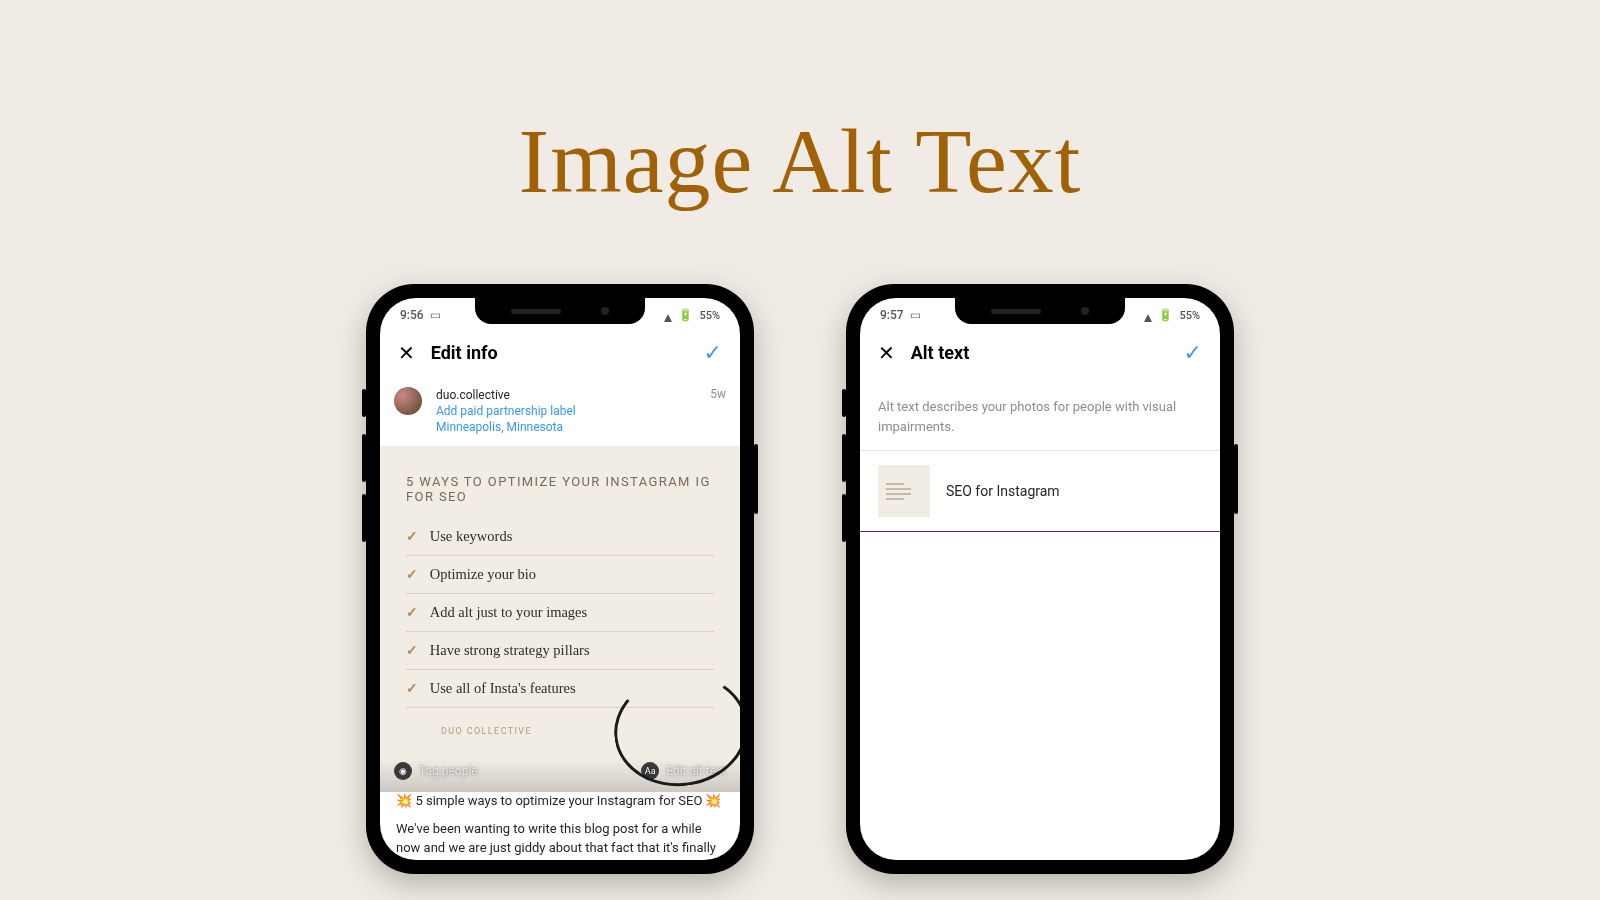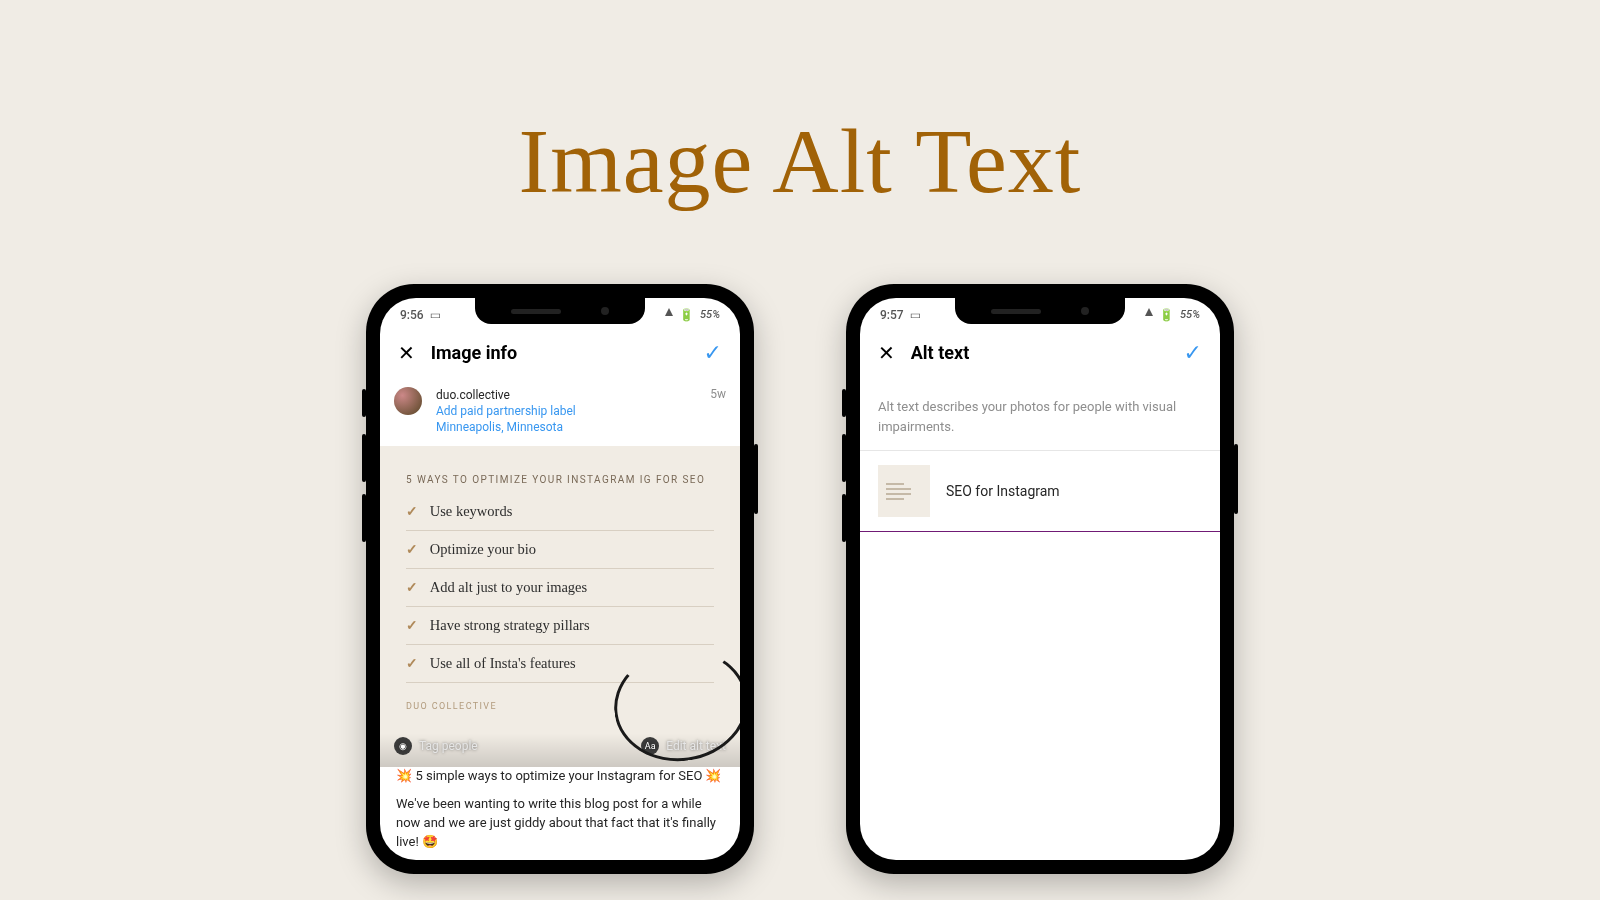--- a/index.html
+++ b/index.html
@@ -85,23 +85,23 @@
   .status-bar {
     display: flex;
     justify-content: space-between;
     align-items: center;
     padding: 6px 20px 0 20px;
     height: 28px;
     font-size: 12px;
     font-weight: 500;
     color: #555;
   }
-  .status-left, .status-right { display: flex; align-items: flex-start; gap: 6px; }
+  .status-left, .status-right { display: flex; align-items: flex-end; gap: 6px; }
   .tri { width:0; height:0; border-left:4px solid transparent; border-right:4px solid transparent; border-bottom:8px solid #555; display:inline-block;}
-  .status-right .batt { font-size: 11px; font-style: italic; }
+  .status-right .batt { font-size: 11px; }
 
   .header-row {
     display: flex;
     align-items: center;
     padding: 14px 18px;
     gap: 16px;
   }
   .close-x {
     font-size: 20px;
     font-weight: 300;
@@ -133,42 +133,43 @@
   .meta-user { color: #262626; }
   .meta-link { color: #3897f0; }
   .meta-time { margin-left: auto; font-size: 12px; color: #8e8e8e; }
 
   .post-img {
     background: #f1ece4;
     padding: 28px 26px 18px;
     position: relative;
   }
   .post-img-title {
-    font-size: 10px;
+    font-size: 13px;
     letter-spacing: 1.4px;
     color: #7a6a58;
-    margin-bottom: 8px;
+    margin-bottom: 14px;
   }
   .tip-row {
     display: flex;
     align-items: center;
     gap: 12px;
     border-bottom: 1px solid #d8cfc2;
     padding: 10px 0;
     font-family: Georgia, serif;
     font-size: 14.5px;
     color: #2d2d2d;
   }
   .tip-row:last-of-type { border-bottom: 1px solid #d8cfc2; }
   .check-mark { color: #b08a5a; font-weight: bold; font-size: 14px; }
   .brand-tag {
     font-size: 9px;
     letter-spacing: 1.4px;
     color: #b29b7d;
     margin-top: 18px;
+    margin-left: 35px;
   }
   .overlay-actions {
     display: flex;
     justify-content: space-between;
     padding: 12px 14px;
     font-size: 12px;
     color: rgba(255,255,255,0.9);
     background: linear-gradient(to top, rgba(0,0,0,0.15), transparent 80%), #f1ece4;
     margin-top: -4px;
   }
@@ -250,21 +251,21 @@
         </div>
         <div class="status-right">
           <span class="tri"></span>
           <span>🔋</span>
           <span class="batt">55%</span>
         </div>
       </div>
 
       <div class="header-row">
         <span class="close-x">✕</span>
-        <span class="header-title">Image info</span>
+        <span class="header-title">Edit info</span>
         <span class="check">✓</span>
       </div>
 
       <div class="post-meta">
         <div class="avatar"></div>
         <div class="meta-text">
           <div class="meta-user">duo.collective</div>
           <div class="meta-link">Add paid partnership label</div>
           <div class="meta-link">Minneapolis, Minnesota</div>
         </div>

